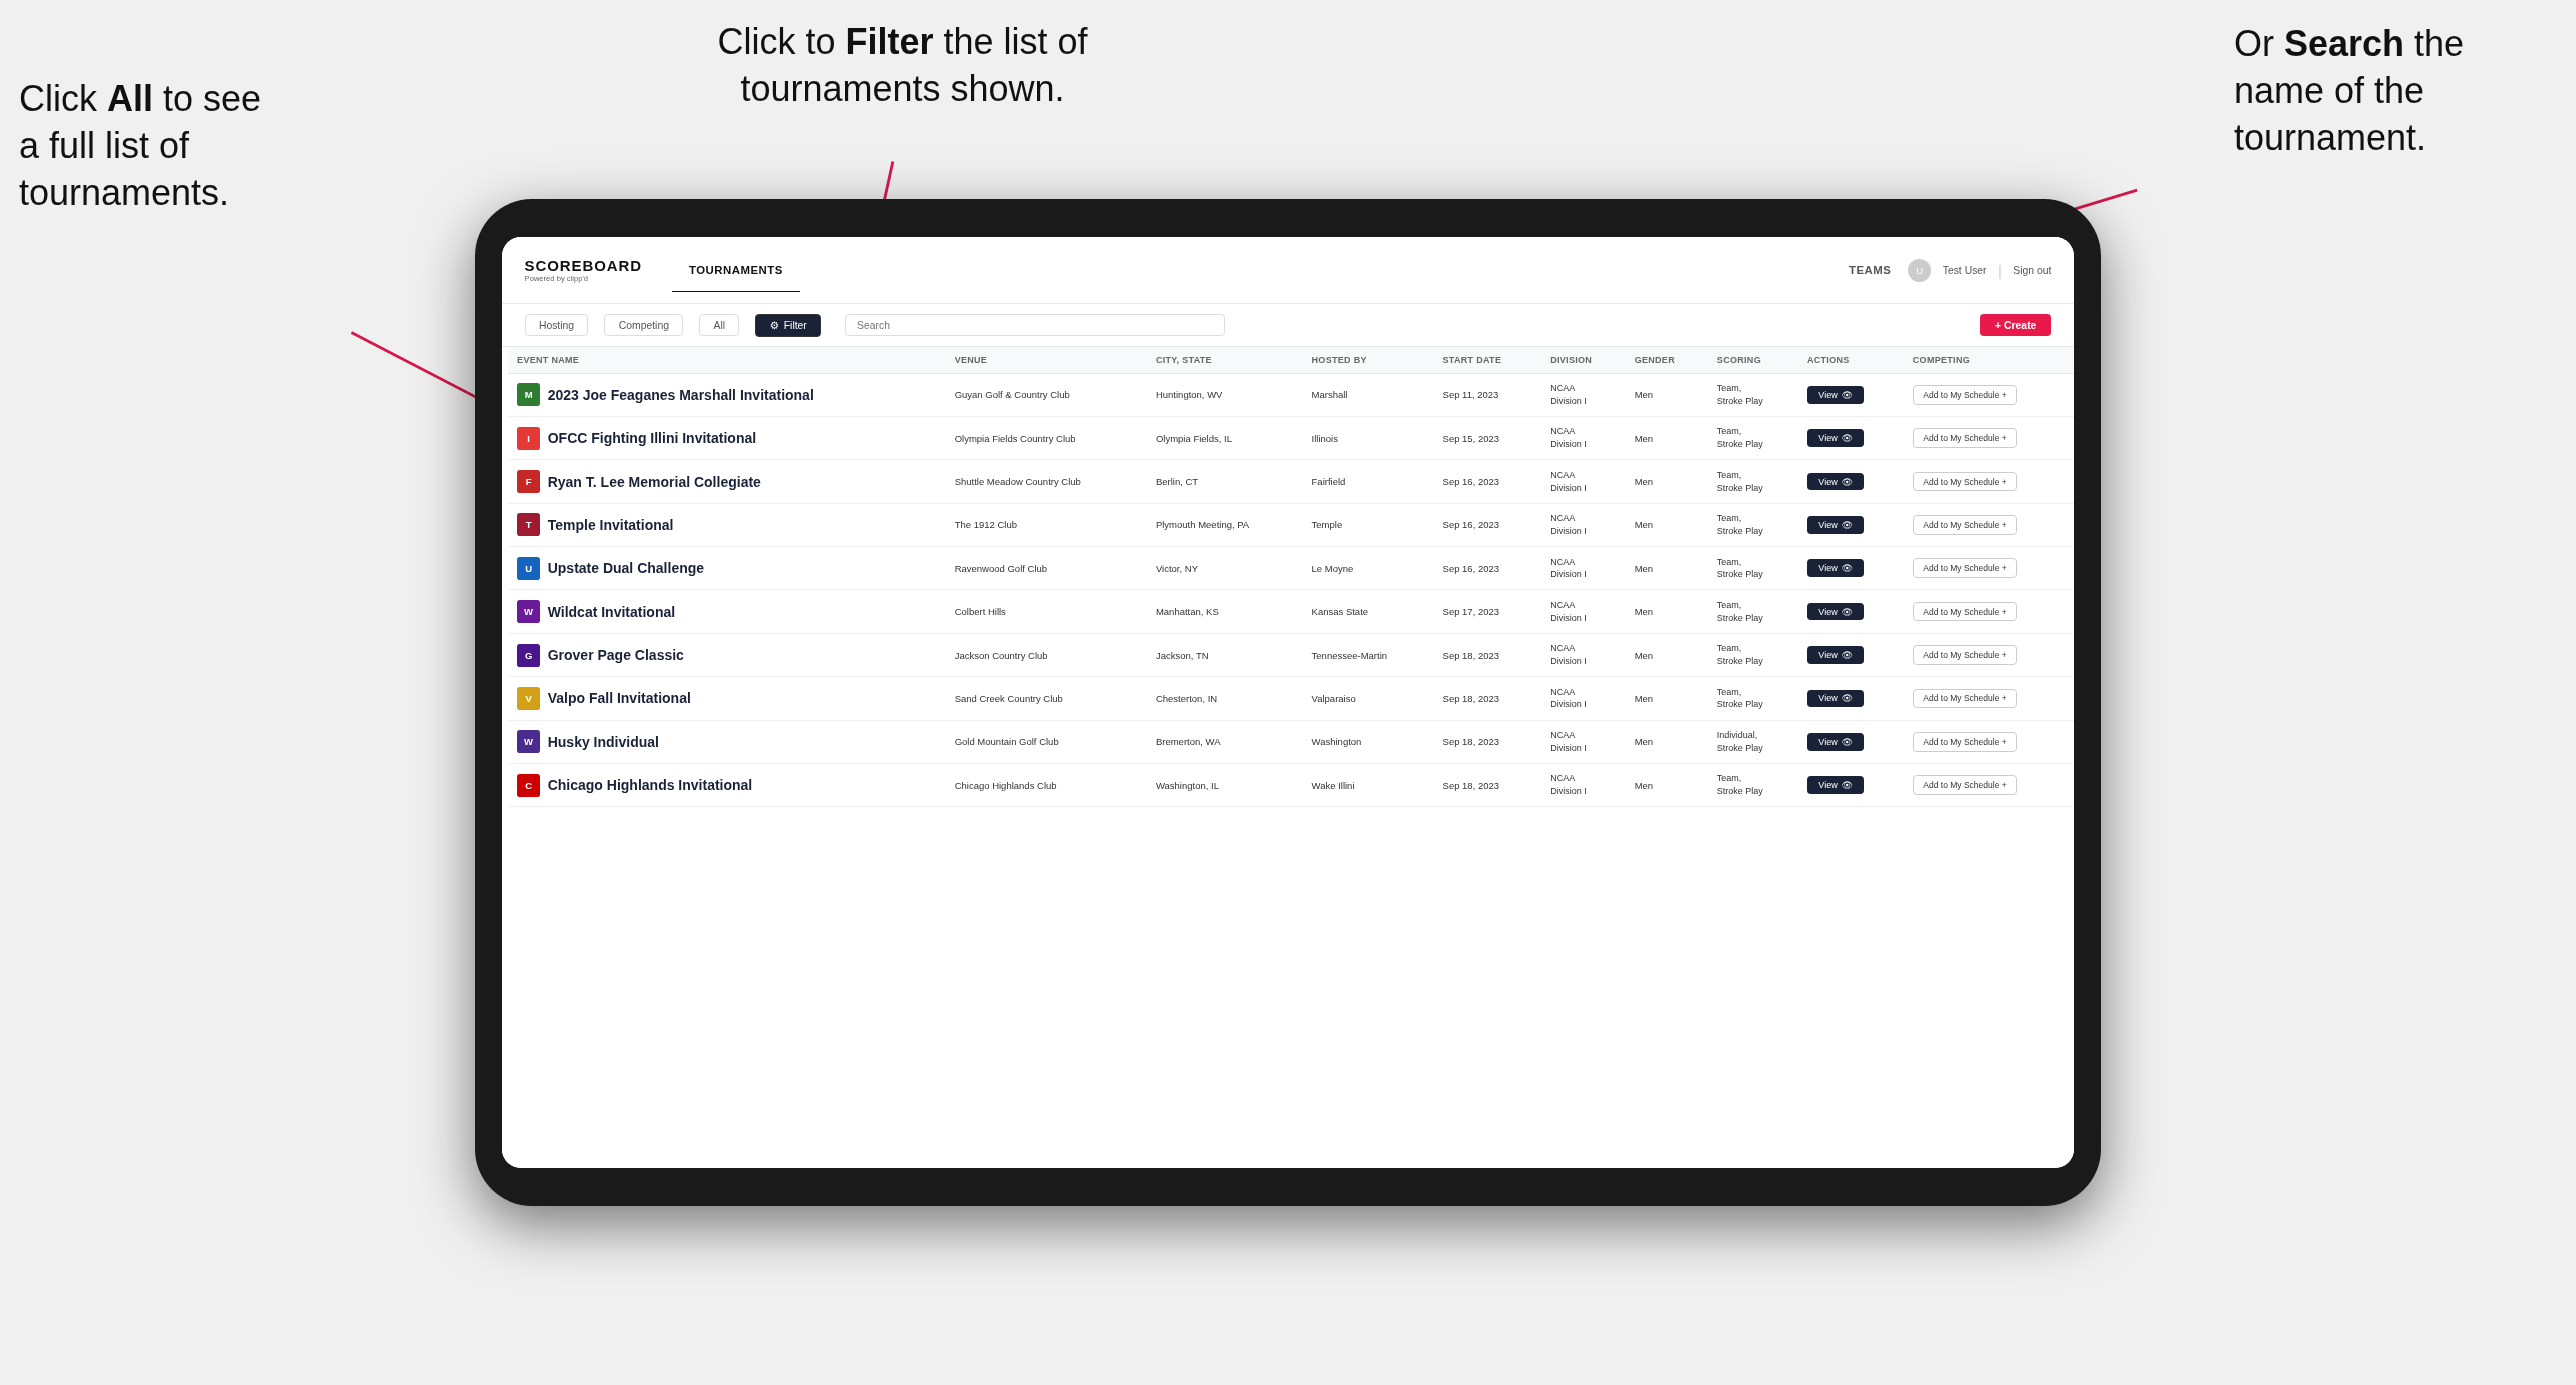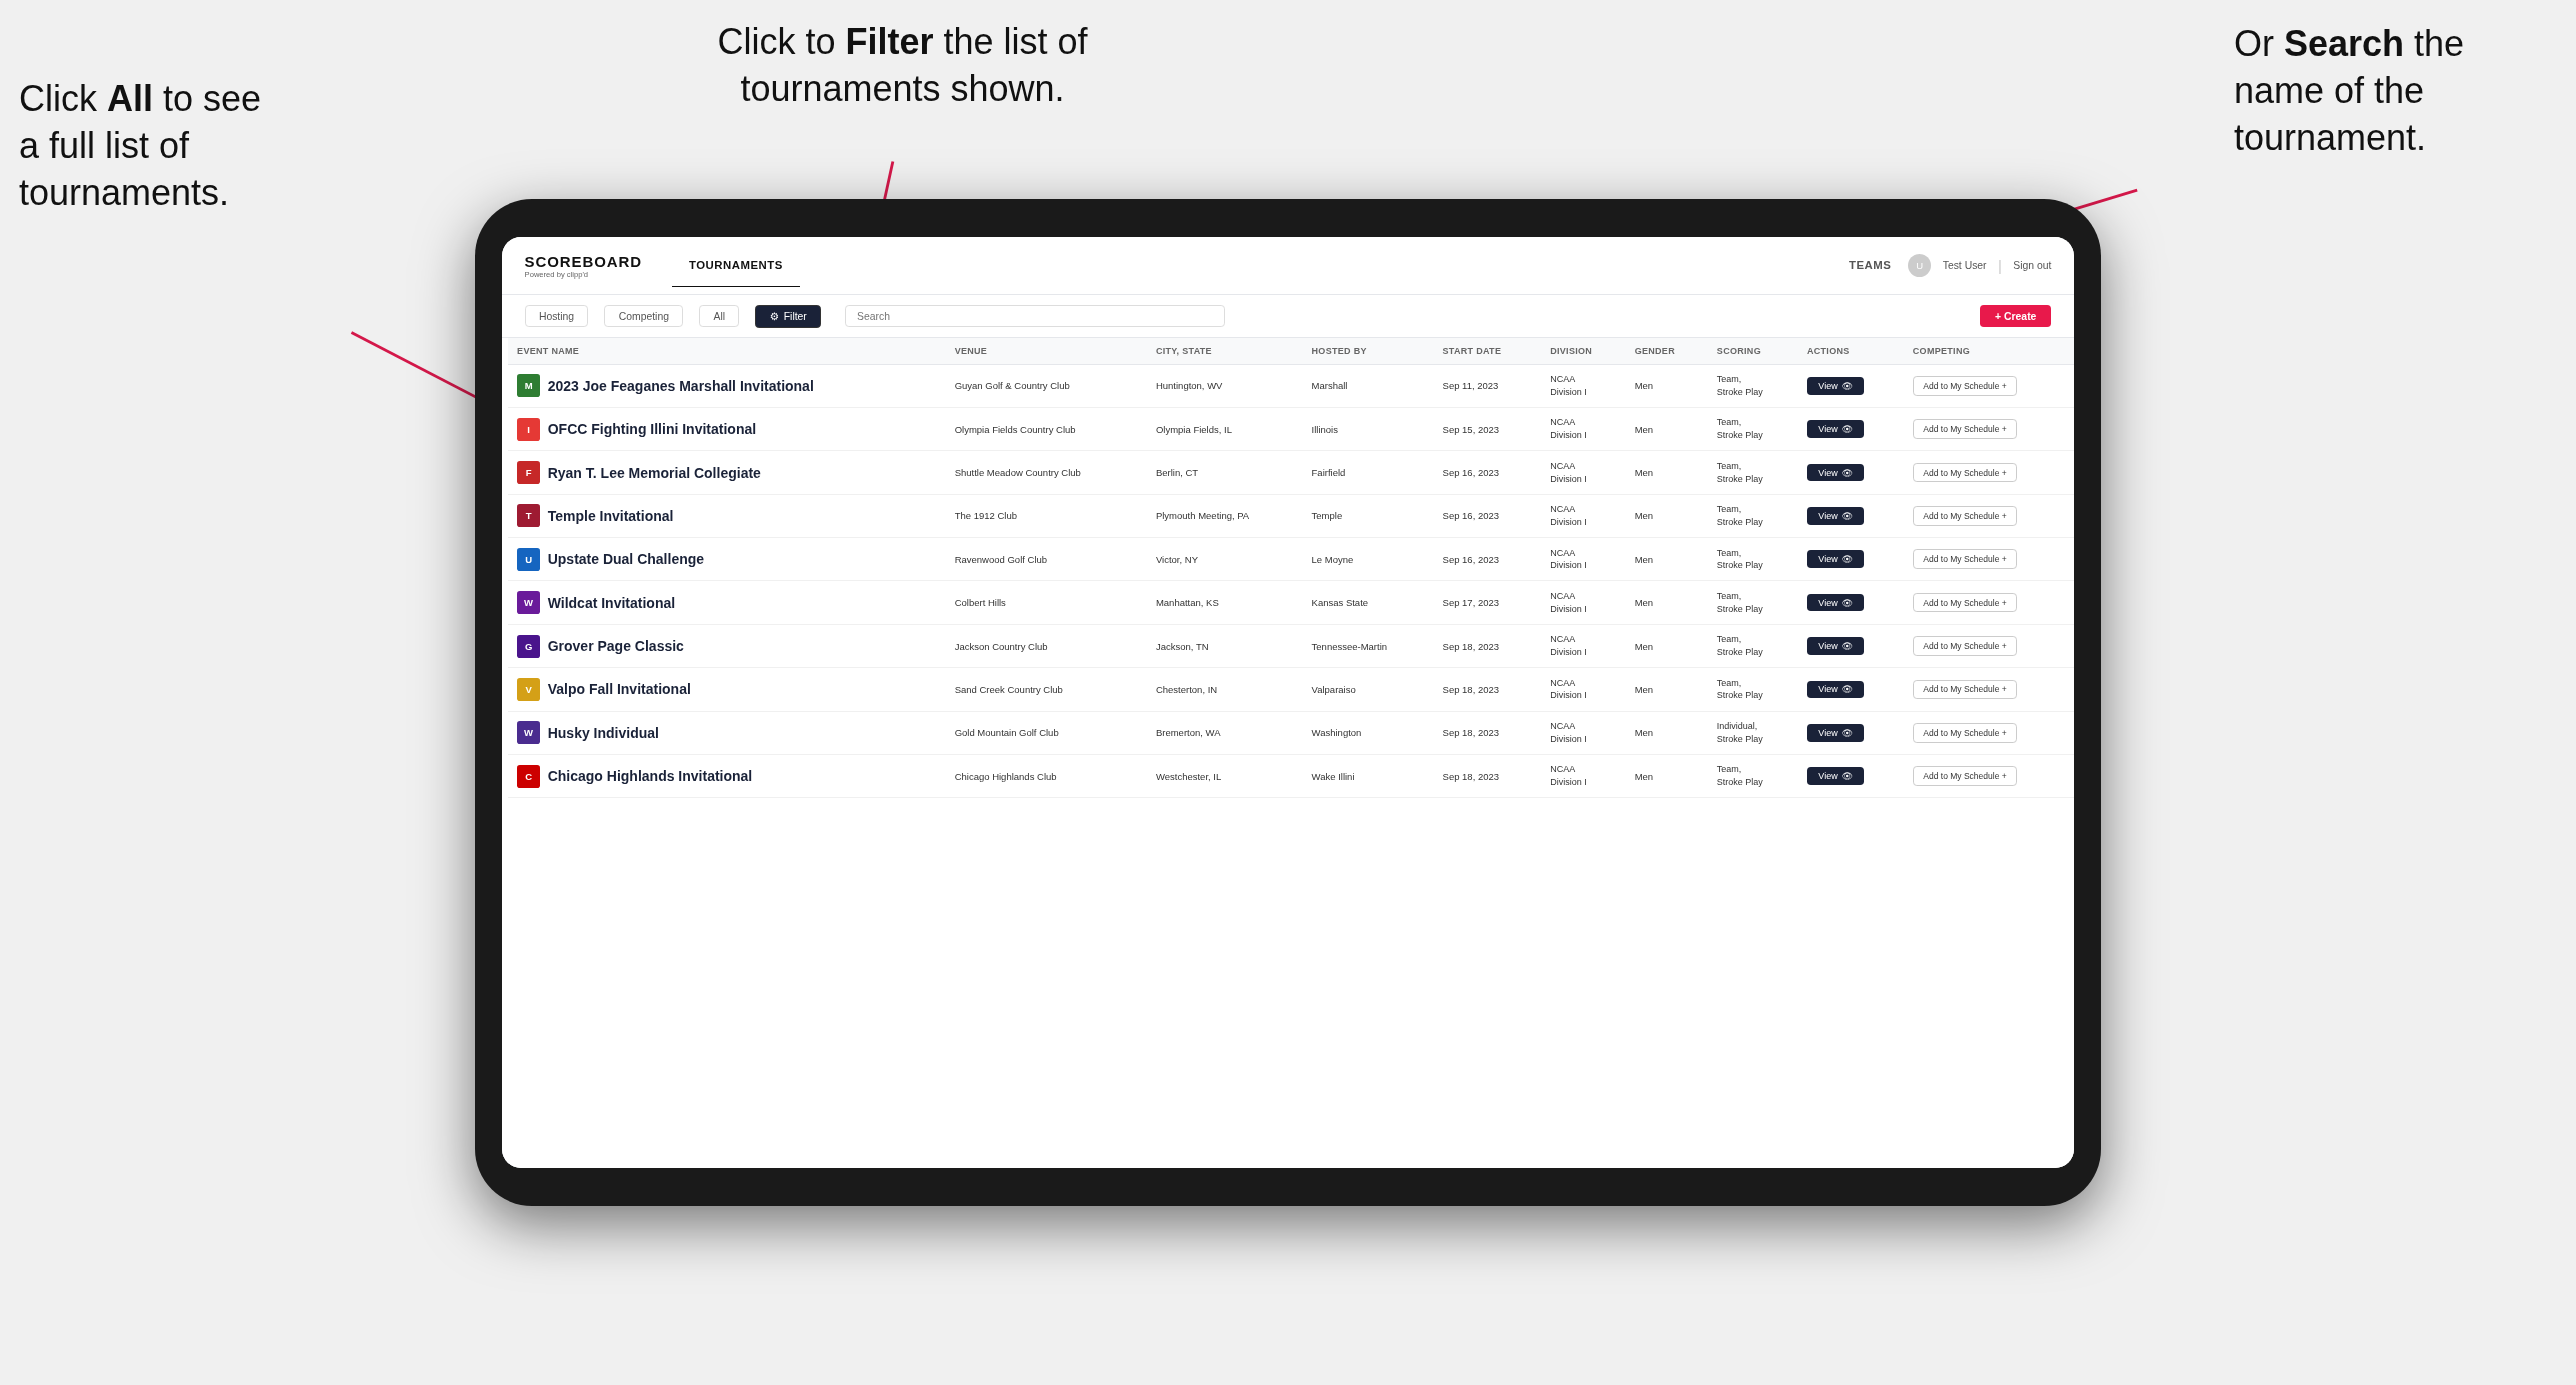--- a/index.html
+++ b/index.html
@@ -56,21 +56,21 @@
       display: flex;
       flex-direction: column;
     }
 
     
     .app-header {
       background: white;
       display: flex;
       align-items: center;
       padding: 0 23px;
-      height: 58px;
+      height: 67px;
       border-bottom: 0.9px solid #e5e7eb;
       flex-shrink: 0;
     }
 
     .logo-area {
       display: flex;
       flex-direction: column;
       margin-right: 30px;
     }
 
@@ -599,21 +599,21 @@
     </td>
   </tr>
             <tr>
     <td>
       <div class="event-cell">
         <div class="team-logo" style="background:#cc0000; color:white;">C</div>
         <span class="event-name">Chicago Highlands Invitational</span>
       </div>
     </td>
     <td>Chicago Highlands Club</td>
-    <td>Westchester, IL</td>
+    <td>Washington, IL</td>
     <td>Wake Illini</td>
     <td>Sep 18, 2023</td>
     <td><span class="division-text">NCAA<br>Division I</span></td>
     <td>Men</td>
     <td><span class="scoring-text">Team,<br>Stroke Play</span></td>
     <td>
       <button class="view-btn">
         View <span>👁</span>
       </button>
     </td>

